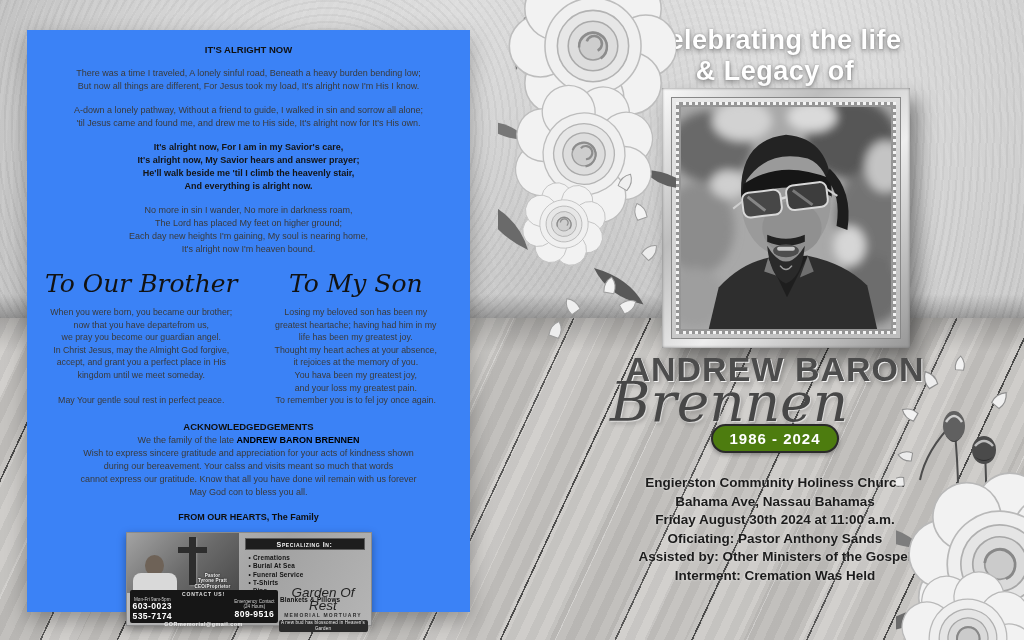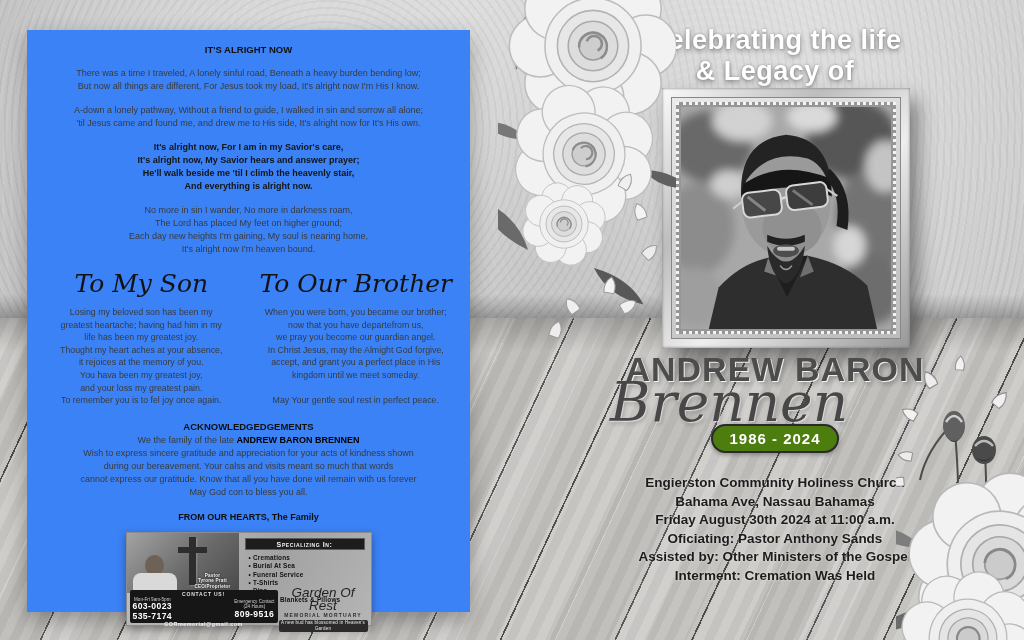--- a/index.html
+++ b/index.html
@@ -127,39 +127,39 @@
 It's alright now, My Savior hears and answer prayer;
 He'll walk beside me 'til I climb the heavenly stair,
 And everything is alright now.</div>
     <div class="stanza">No more in sin I wander, No more in darkness roam,
 The Lord has placed My feet on higher ground;
 Each day new heights I'm gaining, My soul is nearing home,
 It's alright now I'm heaven bound.</div>
 
     <div class="cols">
       <div class="col">
+        <div class="script-heading">To Our Brother</div>
+        <div class="col-body">When you were born, you became our brother;
+now that you have departefrom us,
+we pray you become our guardian angel.
+In Christ Jesus, may the Almight God forgive,
+accept, and grant you a perfect place in His
+kingdom until we meet someday.</div>
+        <div class="col-body closing">May Your gentle soul rest in perfect peace.</div>
+      </div>
+      <div class="col">
         <div class="script-heading">To My Son</div>
         <div class="col-body">Losing my beloved son has been my
 greatest heartache; having had him in my
 life has been my greatest joy.
 Thought my heart aches at your absence,
 it rejoices at the memory of you.
 You hava been my greatest joy,
 and your loss my greatest pain.
 To remember you is to fel joy once again.</div>
-      </div>
-      <div class="col">
-        <div class="script-heading">To Our Brother</div>
-        <div class="col-body">When you were born, you became our brother;
-now that you have departefrom us,
-we pray you become our guardian angel.
-In Christ Jesus, may the Almight God forgive,
-accept, and grant you a perfect place in His
-kingdom until we meet someday.</div>
-        <div class="col-body closing">May Your gentle soul rest in perfect peace.</div>
       </div>
     </div>
 
     <div class="ack-heading">ACKNOWLEDGEDGEMENTS</div>
     <div class="ack-line"><span>We the family of the late </span><b>ANDREW BARON BRENNEN</b></div>
     <div class="ack-body">Wish to express sincere gratitude and appreciation for your acts of kindness shown
 during our bereavement. Your calss and visits meant so much that words
 cannot express our gratitude. Know that all you have done wil remain with us forever
 May God con to bless you all.</div>
 

